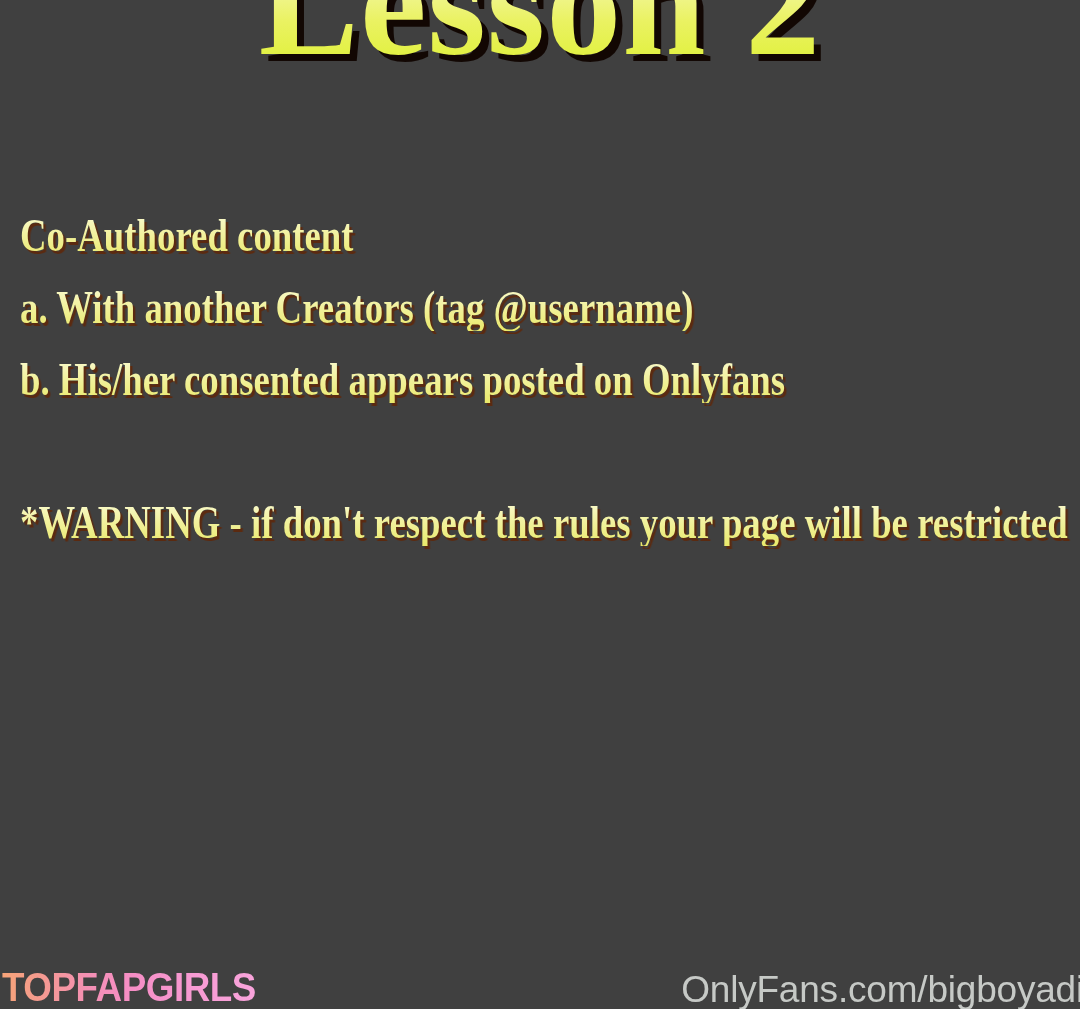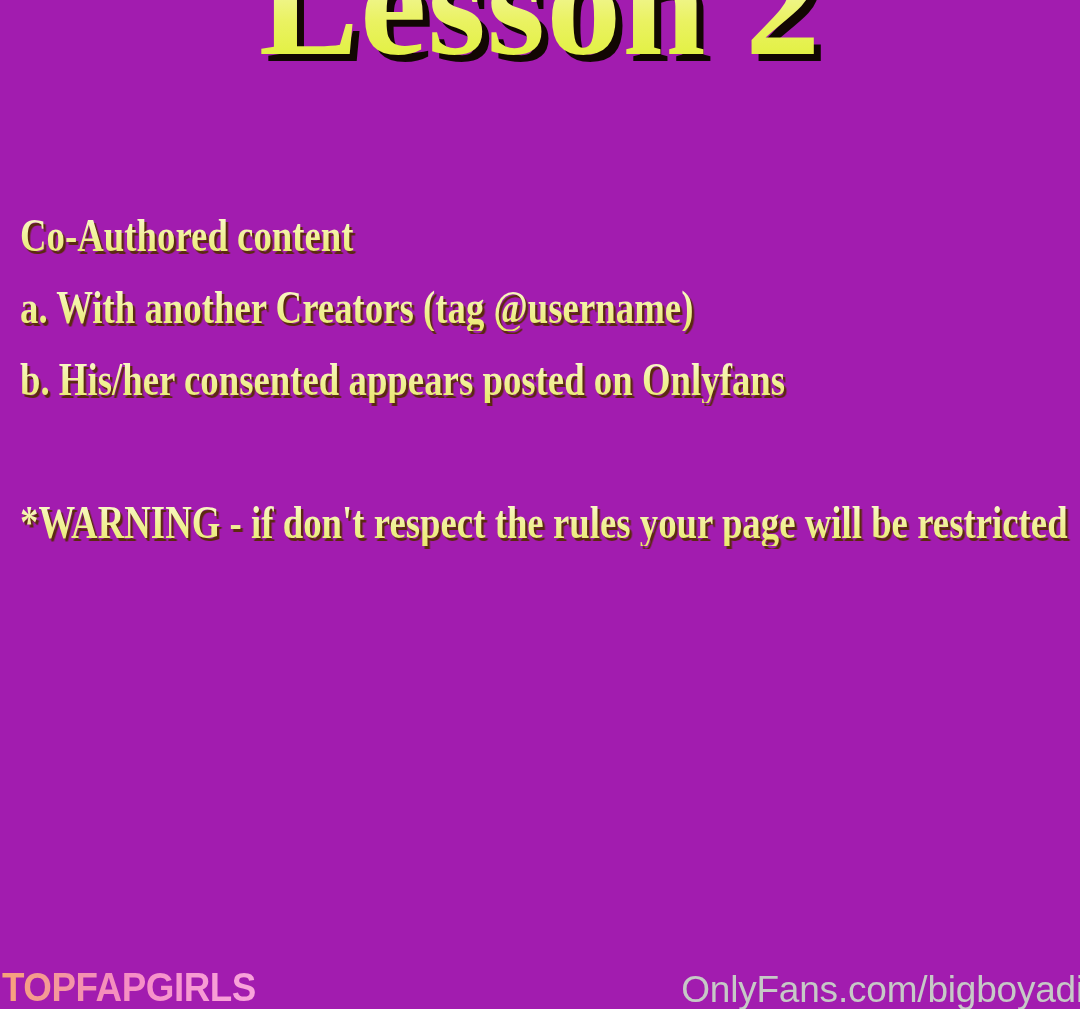--- a/index.html
+++ b/index.html
@@ -11,21 +11,21 @@
     width: 1080px;
     height: 1009px;
     overflow: hidden;
     font-family: "Liberation Serif", serif;
   }
 
   #slide {
     position: relative;
     width: 1080px;
     height: 1009px;
-    background: #a21caf;
+    background: #404040;
     overflow: hidden;
   }
 
   
   .title-wrap {
     position: absolute;
     top: -72px;
     left: 0;
     width: 1080px;
     text-align: center;

